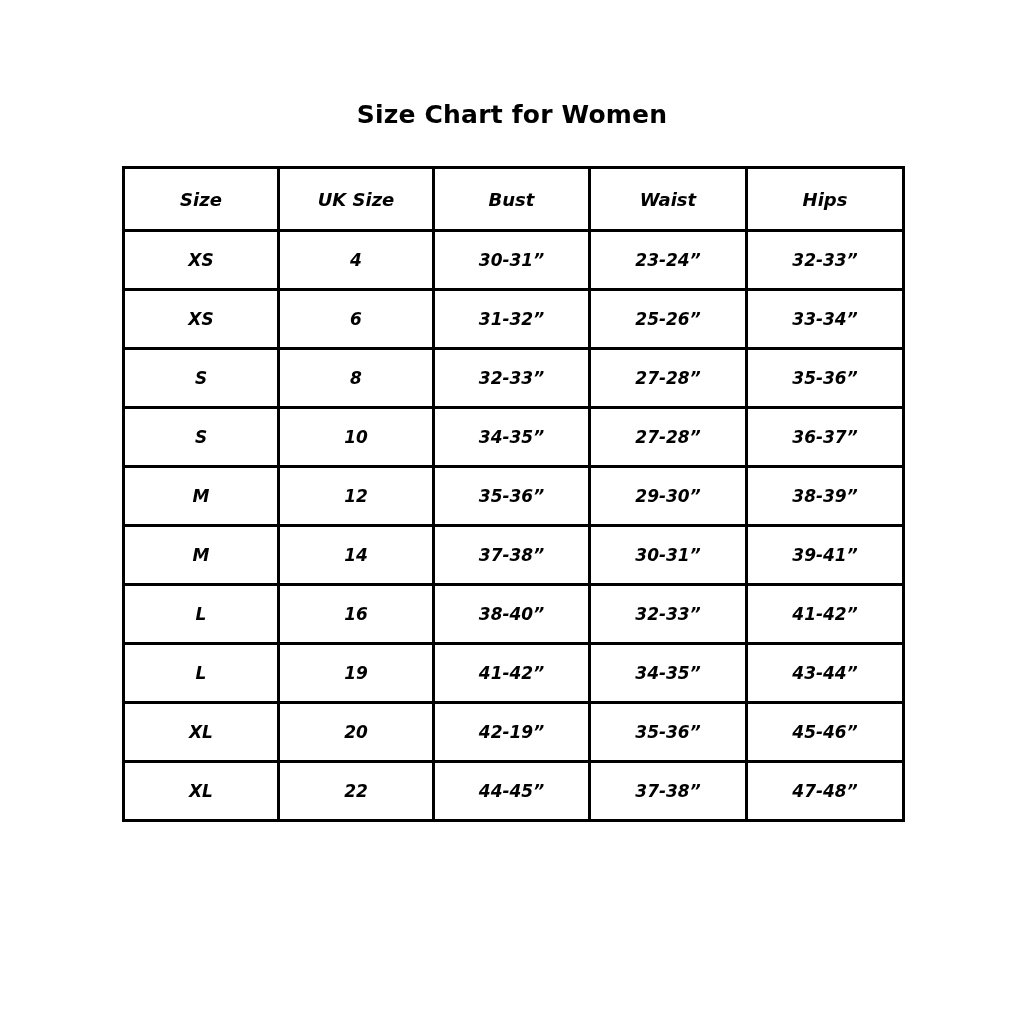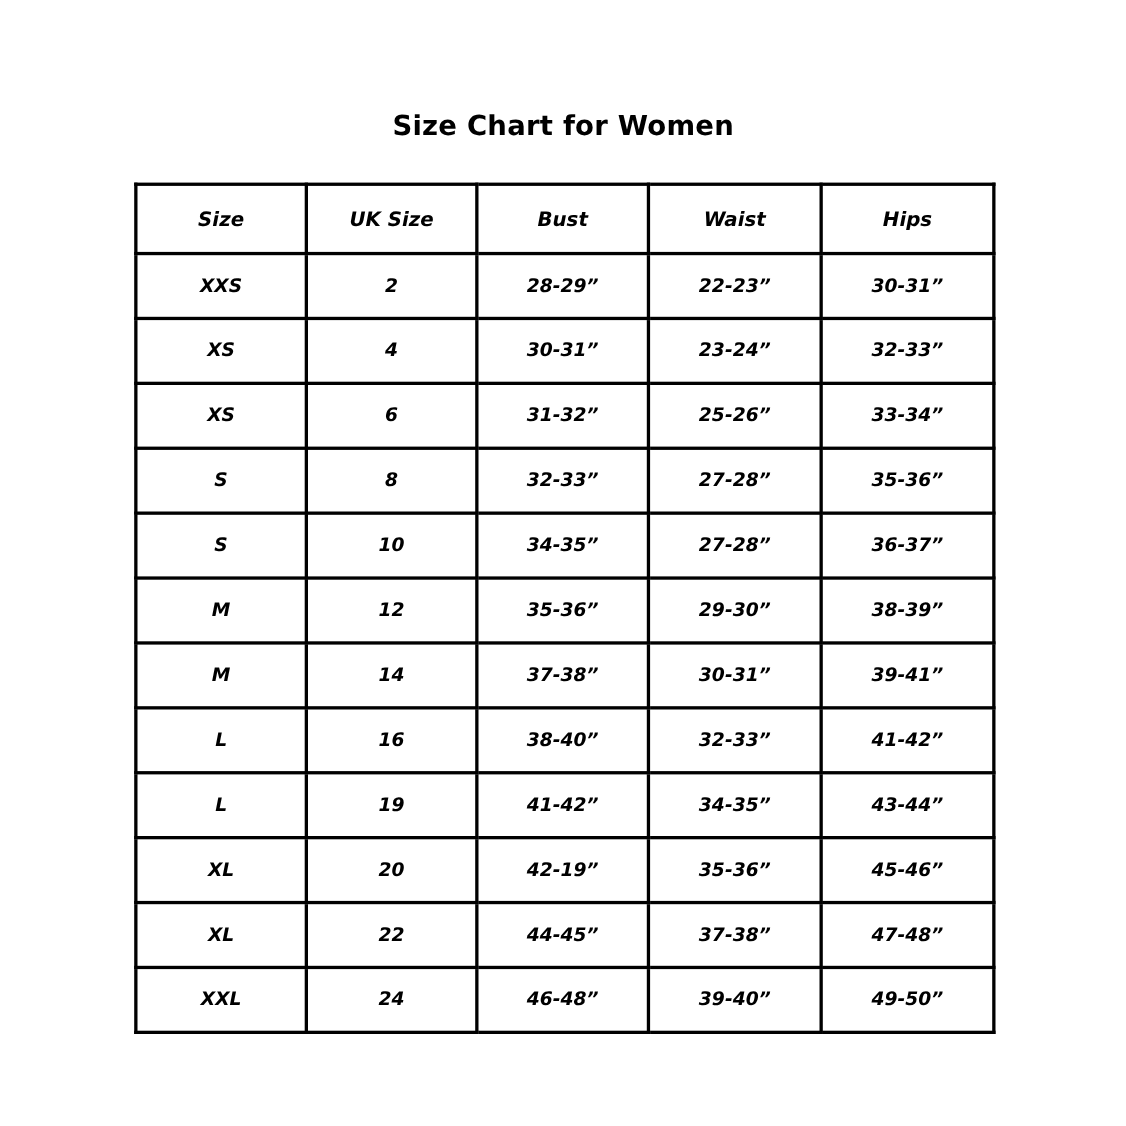--- a/index.html
+++ b/index.html
@@ -80,27 +80,20 @@
         <tr>
           <th>Size</th>
           <th>UK Size</th>
           <th>Bust</th>
           <th>Waist</th>
           <th>Hips</th>
         </tr>
       </thead>
       <tbody>
         <tr>
-          <td>XXS</td>
-          <td>2</td>
-          <td>28-29”</td>
-          <td>22-23”</td>
-          <td>30-31”</td>
-        </tr>
-        <tr>
           <td>XS</td>
           <td>4</td>
           <td>30-31”</td>
           <td>23-24”</td>
           <td>32-33”</td>
         </tr>
         <tr>
           <td>XS</td>
           <td>6</td>
           <td>31-32”</td>
@@ -156,24 +149,17 @@
           <td>35-36”</td>
           <td>45-46”</td>
         </tr>
         <tr>
           <td>XL</td>
           <td>22</td>
           <td>44-45”</td>
           <td>37-38”</td>
           <td>47-48”</td>
         </tr>
-        <tr>
-          <td>XXL</td>
-          <td>24</td>
-          <td>46-48”</td>
-          <td>39-40”</td>
-          <td>49-50”</td>
-        </tr>
       </tbody>
     </table>
   </div>
 
 </div>
 
 </body></html>

